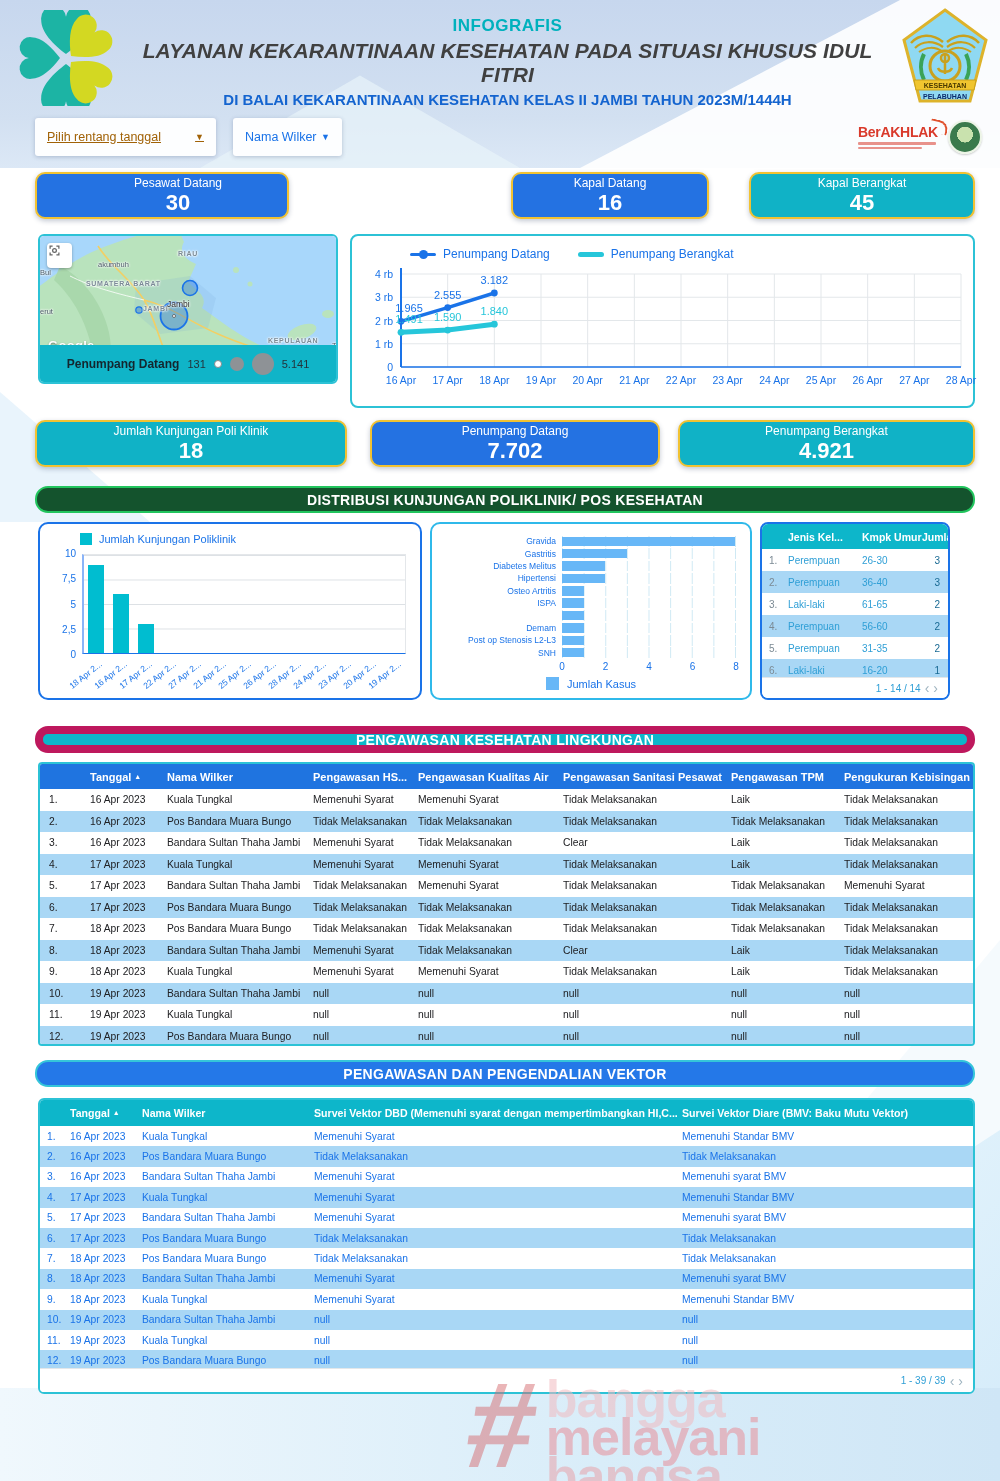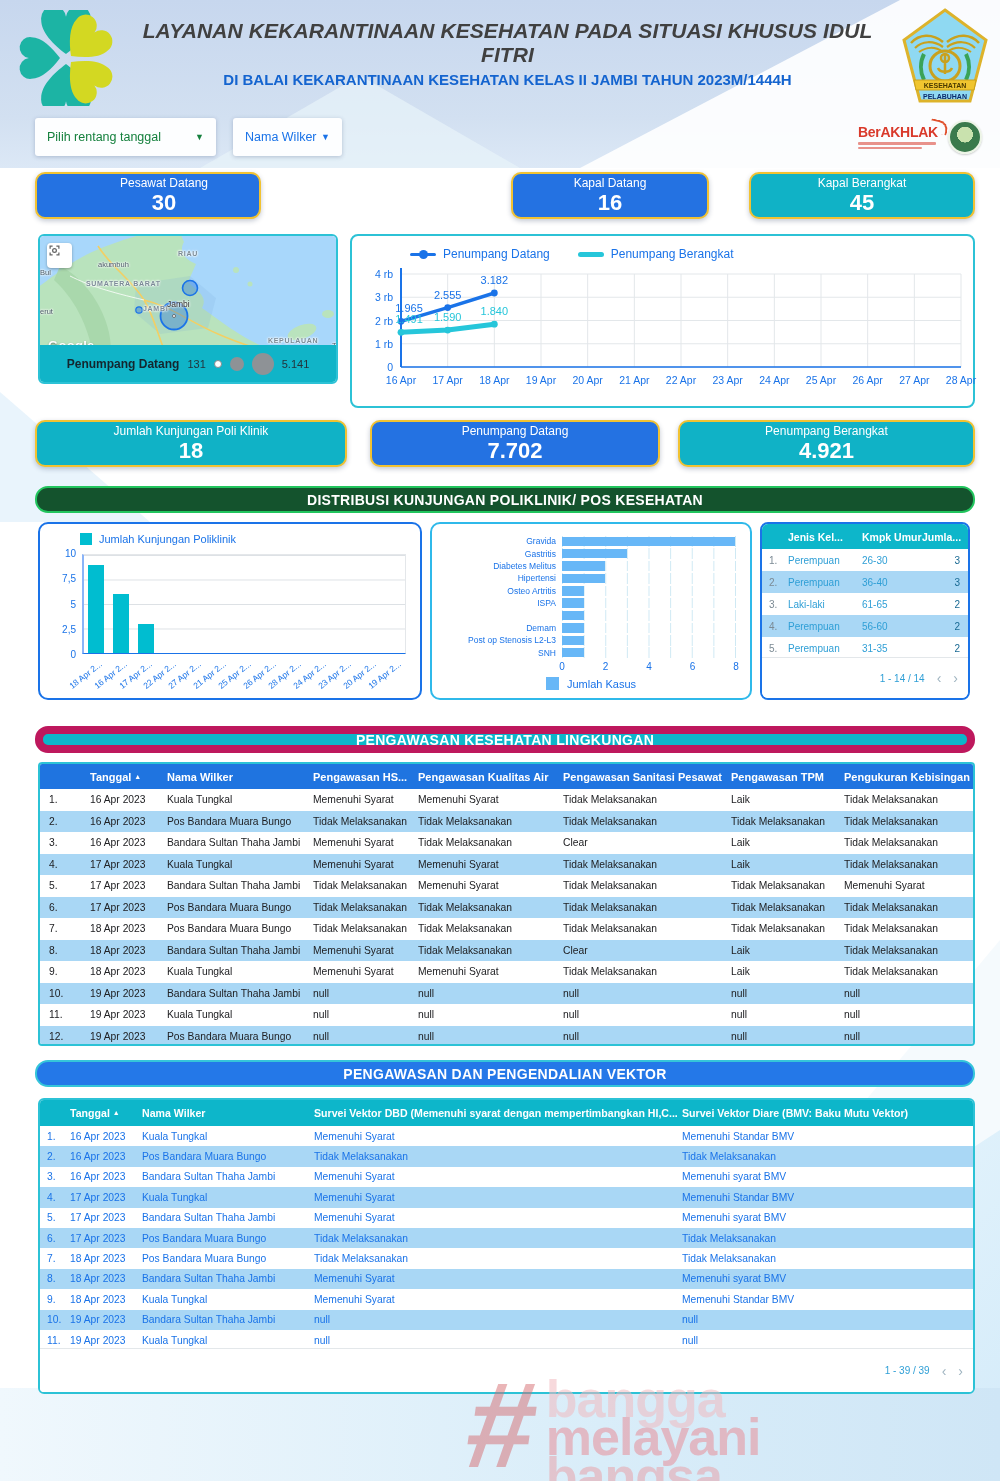--- a/index.html
+++ b/index.html
@@ -21,37 +21,37 @@
   .h-title{color:#404040;font-weight:bold;font-size:21px;margin-top:3px;letter-spacing:.1px;font-style:italic;}
   .h-sub{color:#1464cf;font-weight:bold;font-size:15px;margin-top:4px;}
   .logo-kemenkes{position:absolute;left:10px;top:10px;width:112px;height:96px;}
   .badge{position:absolute;right:12px;top:8px;width:86px;height:96px;}
 
   
   .filter{position:absolute;height:38px;background:#fdfeff;border-radius:3px;box-shadow:0 1px 4px rgba(60,80,120,.3);display:flex;align-items:center;justify-content:space-between;padding:0 12px;box-sizing:border-box;cursor:pointer;}
   .filter1{left:35px;top:118px;width:181px;}
   .filter2{left:233px;top:118px;width:109px;}
   .f-label{font-size:12.5px;}
-  .filter1 .f-label,.filter1 .caret{color:#15803d;}
+  .filter1 .f-label,.filter1 .caret{color:#a16207;text-decoration:underline;}
   .filter2 .f-label,.filter2 .caret{color:#1a73e8;}
   .caret{font-size:9px;}
   .berakhlak{position:absolute;right:56px;top:124px;width:86px;}
   .ba-text{font-size:14px;font-weight:bold;color:#d93a2b;letter-spacing:-.3px;}
   .ba-swoosh{position:absolute;right:-4px;top:-4px;width:16px;height:12px;border-top:2.5px solid #e0512e;border-right:2.5px solid #e0512e;border-top-right-radius:10px;transform:rotate(12deg);}
   .ba-sub{margin-top:2px;}
   .ba-sub i{display:block;height:2.5px;background:#d93a2b;opacity:.55;margin-bottom:2px;border-radius:1px;}
   .round-logo{position:absolute;right:18px;top:120px;width:30px;height:30px;border-radius:50%;background:radial-gradient(circle at 50% 42%,#c9e2ae 0 34%,#3a7a4c 35% 100%);border:2px solid #ecf4e6;box-shadow:0 1px 2px rgba(0,0,0,.2);}
 
   
   .sc{position:absolute;height:47px;border:2px solid #f1c232;border-radius:10px;color:#fff;display:flex;flex-direction:column;align-items:center;justify-content:center;box-shadow:0 2px 5px rgba(20,40,80,.25);box-sizing:border-box;}
   .sc .l{font-size:12px;line-height:1.1;}
   .sc .v{font-size:22px;font-weight:bold;line-height:1;margin-top:2px;}
   .sc.blue{background:#2472e2;}
   .sc.teal{background:#10b2c6;}
-  .sc1{left:35px;top:172px;width:226px;padding-left:32px;}
+  .sc1{left:35px;top:172px;width:254px;padding-left:32px;}
   .sc2{left:273px;top:172px;width:226px;}
   .sc3{left:511px;top:172px;width:198px;}
   .sc4{left:749px;top:172px;width:226px;}
   .sm1{left:35px;top:420px;width:312px;}
   .sm2{left:370px;top:420px;width:290px;}
   .sm3{left:678px;top:420px;width:297px;}
 
   
   .map-card{position:absolute;left:38px;top:234px;width:300px;height:150px;border:2.5px solid #2cc2d6;border-radius:6px;overflow:hidden;background:#fff;box-sizing:border-box;}
   .map-area{position:relative;width:100%;height:132px;}
@@ -106,30 +106,30 @@
   .hrow{display:flex;align-items:center;height:10.5px;}
   .hlab{width:112px;text-align:right;padding-right:6px;font-size:8.5px;color:#1a73e8;white-space:nowrap;}
   .htrack{flex:1;height:100%;position:relative;background-image:linear-gradient(to right,#cfe9f4 1px,transparent 1px);background-size:12.5% 100%;border-right:1px solid #cfe9f4;}
   .hbar{position:absolute;left:0;top:.5px;height:9.5px;}
   #hbar-x{position:absolute;left:130px;right:14px;top:137px;height:12px;}
   #hbar-x span{position:absolute;transform:translateX(-50%);font-size:10px;color:#1a73e8;}
   .hb-leg{position:absolute;left:0;right:0;top:153px;display:flex;justify-content:center;align-items:center;gap:8px;font-size:11px;color:#1a73e8;}
   .sq-blue{width:13px;height:13px;background:#67b7f7;}
 
   
-  .cardC{position:absolute;left:760px;top:522px;width:210px;height:178px;border:2.5px solid #1a73e8;border-radius:8px;background:#fff;overflow:hidden;box-sizing:border-box;}
+  .cardC{position:absolute;left:760px;top:522px;width:190px;height:178px;border:2.5px solid #1a73e8;border-radius:8px;background:#fff;overflow:hidden;box-sizing:border-box;}
   .dist-grid{display:grid;grid-template-columns:26px 74px 60px 1fr;align-items:center;}
   .dist-head{background:#0db6ca;color:#fff;font-weight:bold;font-size:10.5px;height:25px;}
   .dist-head span:last-child{text-align:left;padding-right:8px;}
   .trow.dist{height:22px;font-size:10px;}
   .dist .c0{color:#7b8a94;padding-left:7px;}
   .dist .c1,.dist .c2{color:#2f9fd6;}
   .dist .c3{color:#1a6a94;text-align:right;padding-right:8px;}
   .alt{background:#a9d7f5;}
-  .tfoot{position:absolute;bottom:0;left:0;right:0;border-top:1px solid #e3e7ea;display:flex;align-items:center;justify-content:flex-end;gap:12px;padding:10px 10px;font-size:10px;color:#2f9fd6;background:#fff;}
+  .tfoot{position:absolute;bottom:0;left:0;right:0;border-top:1px solid #e3e7ea;display:flex;align-items:center;justify-content:flex-end;gap:4px;padding:0 10px;font-size:10px;color:#2f9fd6;background:#fff;}
   .dist-foot{height:20px;}
   .chev{color:#9fb4c0;font-size:14px;line-height:1;cursor:pointer;}
 
   
   .env-card{position:absolute;left:38px;top:762px;width:937px;height:284px;border:2.5px solid #2cc2d6;border-radius:4px;background:#fff;overflow:hidden;box-sizing:border-box;}
   .env-grid{display:grid;grid-template-columns:50px 77px 146px 105px 145px 168px 113px 1fr;align-items:center;}
   .env-head{background:#1f74e0;color:#fff;font-weight:bold;font-size:11px;height:25px;}
   .trow.env{height:21.5px;font-size:10.3px;color:#202124;}
   .env .c0,.env-head .h0{padding-left:9px;}
   .sort-arrow{font-size:7px;margin-left:3px;vertical-align:2px;}
@@ -168,20 +168,21 @@
     <g>
       <path d="M0,0 C-8,-6 -16,-14 -16,-22 A8,8 0 0 1 0,-24 A8,8 0 0 1 16,-22 C16,-14 8,-6 0,0 Z" fill="#1cb4a4" transform="translate(56,44) scale(1.55)"></path>
       <path d="M0,0 C-8,-6 -16,-14 -16,-22 A8,8 0 0 1 0,-24 A8,8 0 0 1 16,-22 C16,-14 8,-6 0,0 Z" fill="#1cb4a4" transform="translate(50,48) rotate(-90) scale(1.3)"></path>
       <path d="M0,0 C-8,-6 -16,-14 -16,-22 A8,8 0 0 1 0,-24 A8,8 0 0 1 16,-22 C16,-14 8,-6 0,0 Z" fill="#1cb4a4" transform="translate(56,54) rotate(180) scale(1.55)"></path>
       <path d="M0,0 C-8,-6 -16,-14 -16,-22 A8,8 0 0 1 0,-24 A8,8 0 0 1 16,-22 C16,-14 8,-6 0,0 Z" fill="#d3d822" transform="translate(61,46) rotate(45) scale(1.38)"></path>
       <path d="M0,0 C-8,-6 -16,-14 -16,-22 A8,8 0 0 1 0,-24 A8,8 0 0 1 16,-22 C16,-14 8,-6 0,0 Z" fill="#d3d822" transform="translate(61,52) rotate(135) scale(1.38)"></path>
     </g>
   </svg>
 
   <div class="hdr-titles">
+    <div class="kicker">INFOGRAFIS</div>
     <div class="h-title">LAYANAN KEKARANTINAAN KESEHATAN PADA SITUASI KHUSUS IDUL FITRI</div>
     <div class="h-sub">DI BALAI KEKARANTINAAN KESEHATAN KELAS II JAMBI TAHUN 2023M/1444H</div>
   </div>
 
   <svg class="badge" viewBox="0 0 86 96">
     <polygon points="43,2 84,32 68,93 18,93 2,32" fill="#8fd9f2" stroke="#ddb32b" stroke-width="3"></polygon>
     <path d="M41,34 C30,25 17,26 9,35" stroke="#c9a11d" stroke-width="2.5" fill="none"></path>
     <path d="M41,39 C31,32 20,33 13,40" stroke="#c9a11d" stroke-width="2.2" fill="none"></path>
     <path d="M41,44 C33,38 24,39 17,44" stroke="#c9a11d" stroke-width="2" fill="none"></path>
     <path d="M45,34 C56,25 69,26 77,35" stroke="#c9a11d" stroke-width="2.5" fill="none"></path>

